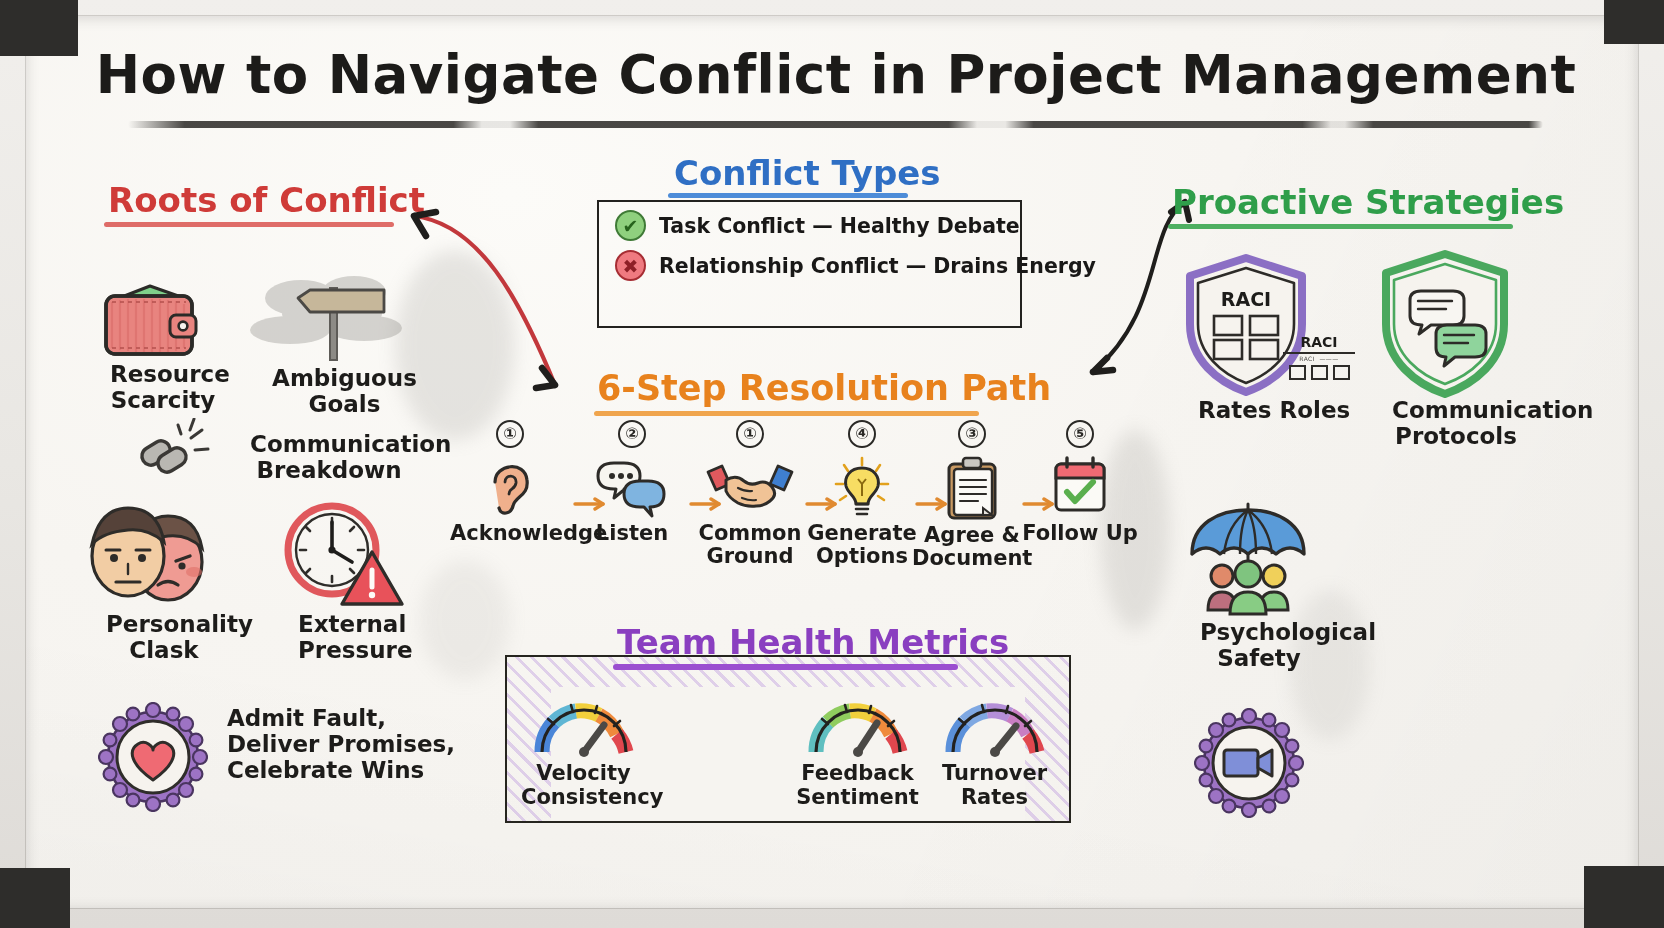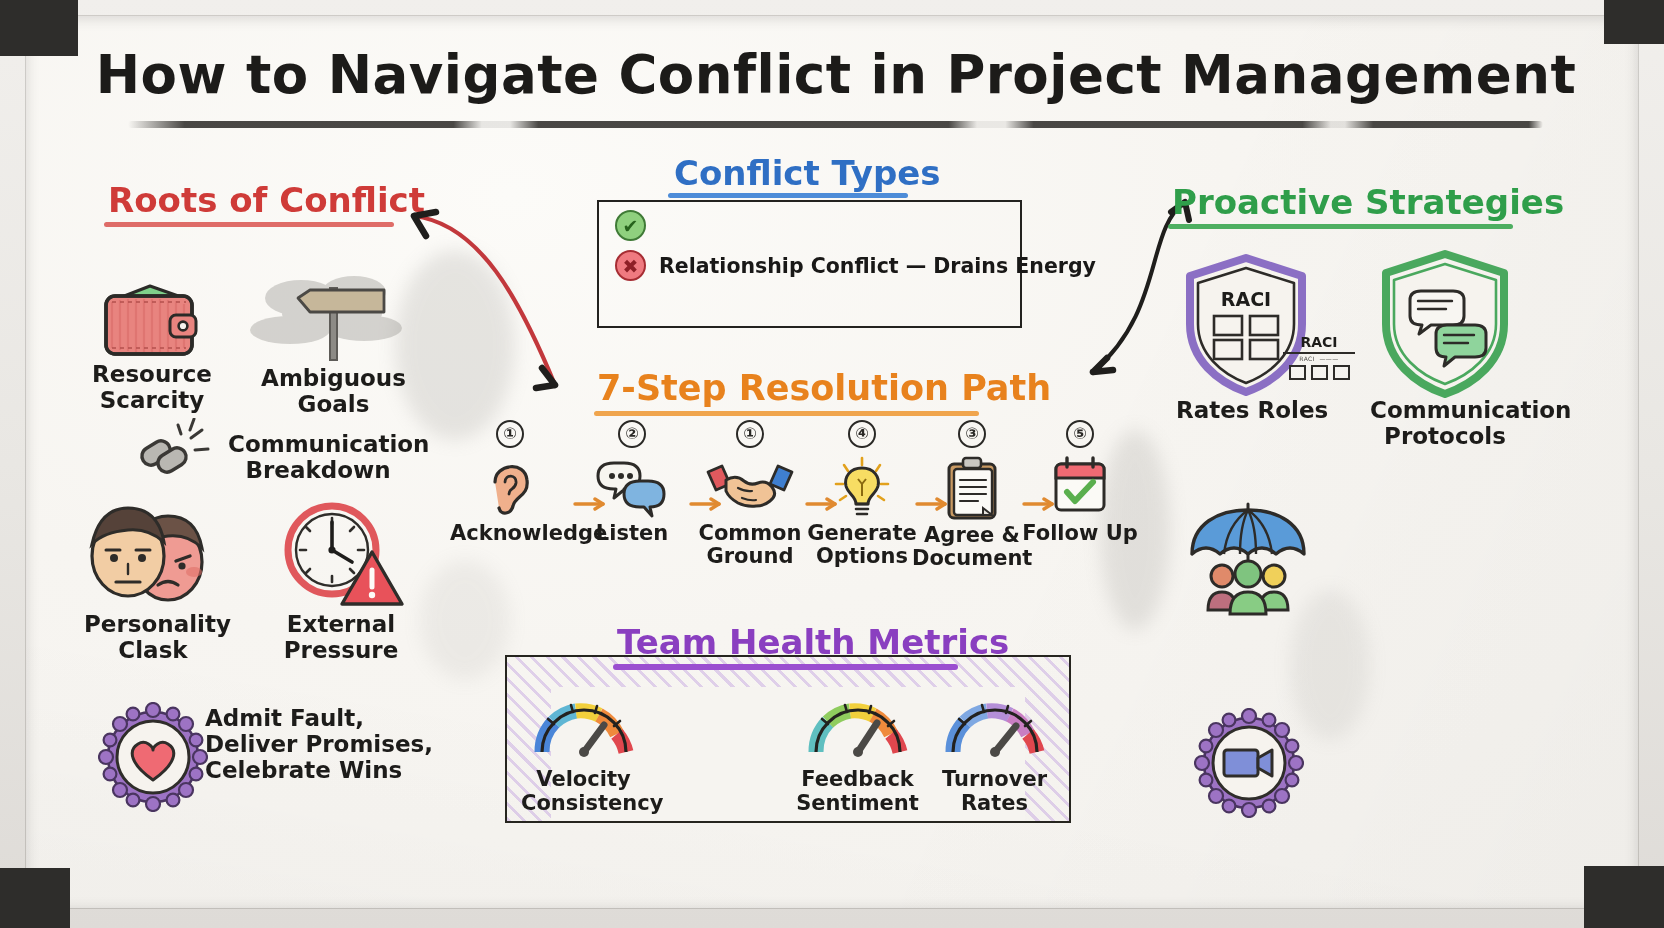--- a/index.html
+++ b/index.html
@@ -66,21 +66,21 @@
     border-radius:4px;
     opacity:.92;
   }
 
   
   .sec-head { position:absolute; white-space:nowrap; font-weight:700; font-size:34px; }
   .sec-rule { position:absolute; height:5px; border-radius:3px; }
 
   
   .item { position:absolute; text-align:center; }
-  .item .lbl { font-size:23px; font-weight:700; color:#1d1c1a; line-height:1.12; }
+  .item .lbl { font-size:23px; font-weight:700; color:#1d1c1a; line-height:1.12;margin-left:22px; }
 
   
   #ct-box {
     position:absolute; left:597px; top:200px; width:425px; height:128px;
     border:2.5px solid #23221f; background:transparent;
   }
   .ct-row { position:absolute; left:16px; display:flex; align-items:center; gap:13px; }
   .ct-row .txt { font-size:20.5px; font-weight:700; color:#191817; white-space:nowrap; }
 
   .badge { width:31px; height:31px; border-radius:50%; display:flex;
@@ -108,21 +108,21 @@
     position:absolute; left:505px; top:655px; width:566px; height:168px;
     border:2.6px solid #26251f;
     background:
       repeating-linear-gradient(45deg, rgba(168,120,216,.30) 0 3px, rgba(0,0,0,0) 3px 11px);
   }
   #tm-box .inner-mask{
     position:absolute; left:44px; right:44px; top:30px; bottom:0;
     background:#f6f4f0;
   }
   .gauge { position:absolute; width:125px; text-align:center; }
-  .gauge .glbl { font-size:21px; font-weight:700; color:#1d1c1a; line-height:1.12; margin-top:8px;}
+  .gauge .glbl { font-size:21px; font-weight:700; color:#1d1c1a; line-height:1.12; margin-top:2px;}
   svg { display:block; }
 
   .nowrap{white-space:nowrap;}
 </style>
 </head>
 <body>
 
 <div id="board">
   <div class="paper"></div>
 
@@ -268,40 +268,41 @@
   <div class="item" style="left:205px; top:706px; width:210px; text-align:left;">
     <div class="lbl nowrap" style="text-align:left;">Admit Fault,<br>Deliver Promises,<br>Celebrate Wins</div>
   </div>
 
   <div class="sec-head" style="left:674px; top:153px; color:#2f6fc4;">Conflict Types</div>
   <div class="sec-rule" style="left:668px; top:193px; width:240px; background:#3a7fd5; opacity:.9;"></div>
 
   <div id="ct-box">
     <div class="ct-row" style="top:8px;">
       <span class="badge green">✔</span>
+      <span class="txt">Task Conflict — Healthy Debate</span>
     </div>
     <div class="ct-row" style="top:48px;">
       <span class="badge red">✖</span>
       <span class="txt">Relationship Conflict — Drains Energy</span>
     </div>
   </div>
 
   <svg style="position:absolute; left:370px; top:180px; width:280px; height:230px;">
     <path d="M44 36 C 110 44, 150 120, 185 205" stroke="#c2383c" stroke-width="4.2" fill="none" stroke-linecap="round"></path>
     <path d="M44 36 L66 32 M44 36 L56 56" stroke="#1f1e1c" stroke-width="6.5" fill="none" stroke-linecap="round"></path>
     <path d="M185 205 L172 188 M185 205 L166 208" stroke="#1f1e1c" stroke-width="6.5" fill="none" stroke-linecap="round"></path>
   </svg>
 
   <svg style="position:absolute; left:985px; top:180px; width:240px; height:220px;">
     <path d="M200 22 C 160 50, 180 130, 108 192" stroke="#1f1e1c" stroke-width="4" fill="none" stroke-linecap="round"></path>
     <path d="M200 22 L186 32 M200 22 L204 40" stroke="#1f1e1c" stroke-width="6" fill="none" stroke-linecap="round"></path>
     <path d="M108 192 L128 190 M108 192 L122 178" stroke="#1f1e1c" stroke-width="6.5" fill="none" stroke-linecap="round"></path>
   </svg>
 
-  <div class="sec-head" style="left:597px; top:368px; color:#e8821d; font-size:35px;">7-Step Resolution Path</div>
+  <div class="sec-head" style="left:597px; top:368px; color:#e8821d; font-size:35px;">6-Step Resolution Path</div>
   <div class="sec-rule" style="left:594px; top:411px; width:385px; background:#efa043; opacity:.95;"></div>
 
   <div class="step" style="left:450px; top:420px;">
     <div class="num">①</div>
     <svg width="58" height="62" viewBox="0 0 58 62" style="margin:0 auto">
       <path d="M14 26 C14 8, 44 4, 46 24 C48 40, 34 40, 32 50 C30 58, 20 60, 18 52" fill="#f0b08c" stroke="#2d2b28" stroke-width="3.2" stroke-linecap="round" stroke-linejoin="round"></path>
       <path d="M24 26 C24 18, 36 18, 35 27 C34 34, 28 32, 28 38" fill="none" stroke="#2d2b28" stroke-width="2.8" stroke-linecap="round"></path>
     </svg>
     <div class="slbl">Acknowledge</div>
   </div>
@@ -531,20 +532,21 @@
       <path d="M70 58 v14" stroke="#2d2b28" stroke-width="3" stroke-linecap="round"></path>
       <g stroke="#2d2b28" stroke-width="3">
         <circle cx="44" cy="80" r="11" fill="#e08a6a"></circle>
         <path d="M30 114 q0 -18 14 -18 q14 0 14 18 z" fill="#bd6f7e"></path>
         <circle cx="96" cy="80" r="11" fill="#f0d05a"></circle>
         <path d="M82 114 q0 -18 14 -18 q14 0 14 18 z" fill="#88cc84"></path>
         <circle cx="70" cy="78" r="13" fill="#7fc47f"></circle>
         <path d="M52 118 q0 -22 18 -22 q18 0 18 22 z" fill="#88cc84"></path>
       </g>
     </svg>
+    <div class="lbl nowrap">Psychological<br>Safety</div>
   </div>
 
 
   <div class="item" style="left:1194px; top:708px; width:110px;">
     <svg width="110" height="110" viewBox="0 0 110 110">
       <g fill="#9d73c4" stroke="#4a3560" stroke-width="2.6">
           <circle cx="55" cy="55" r="45"></circle>
         </g>
       <g fill="#9d73c4" stroke="#4a3560" stroke-width="2.2">
         <circle cx="55" cy="8" r="7"></circle>

